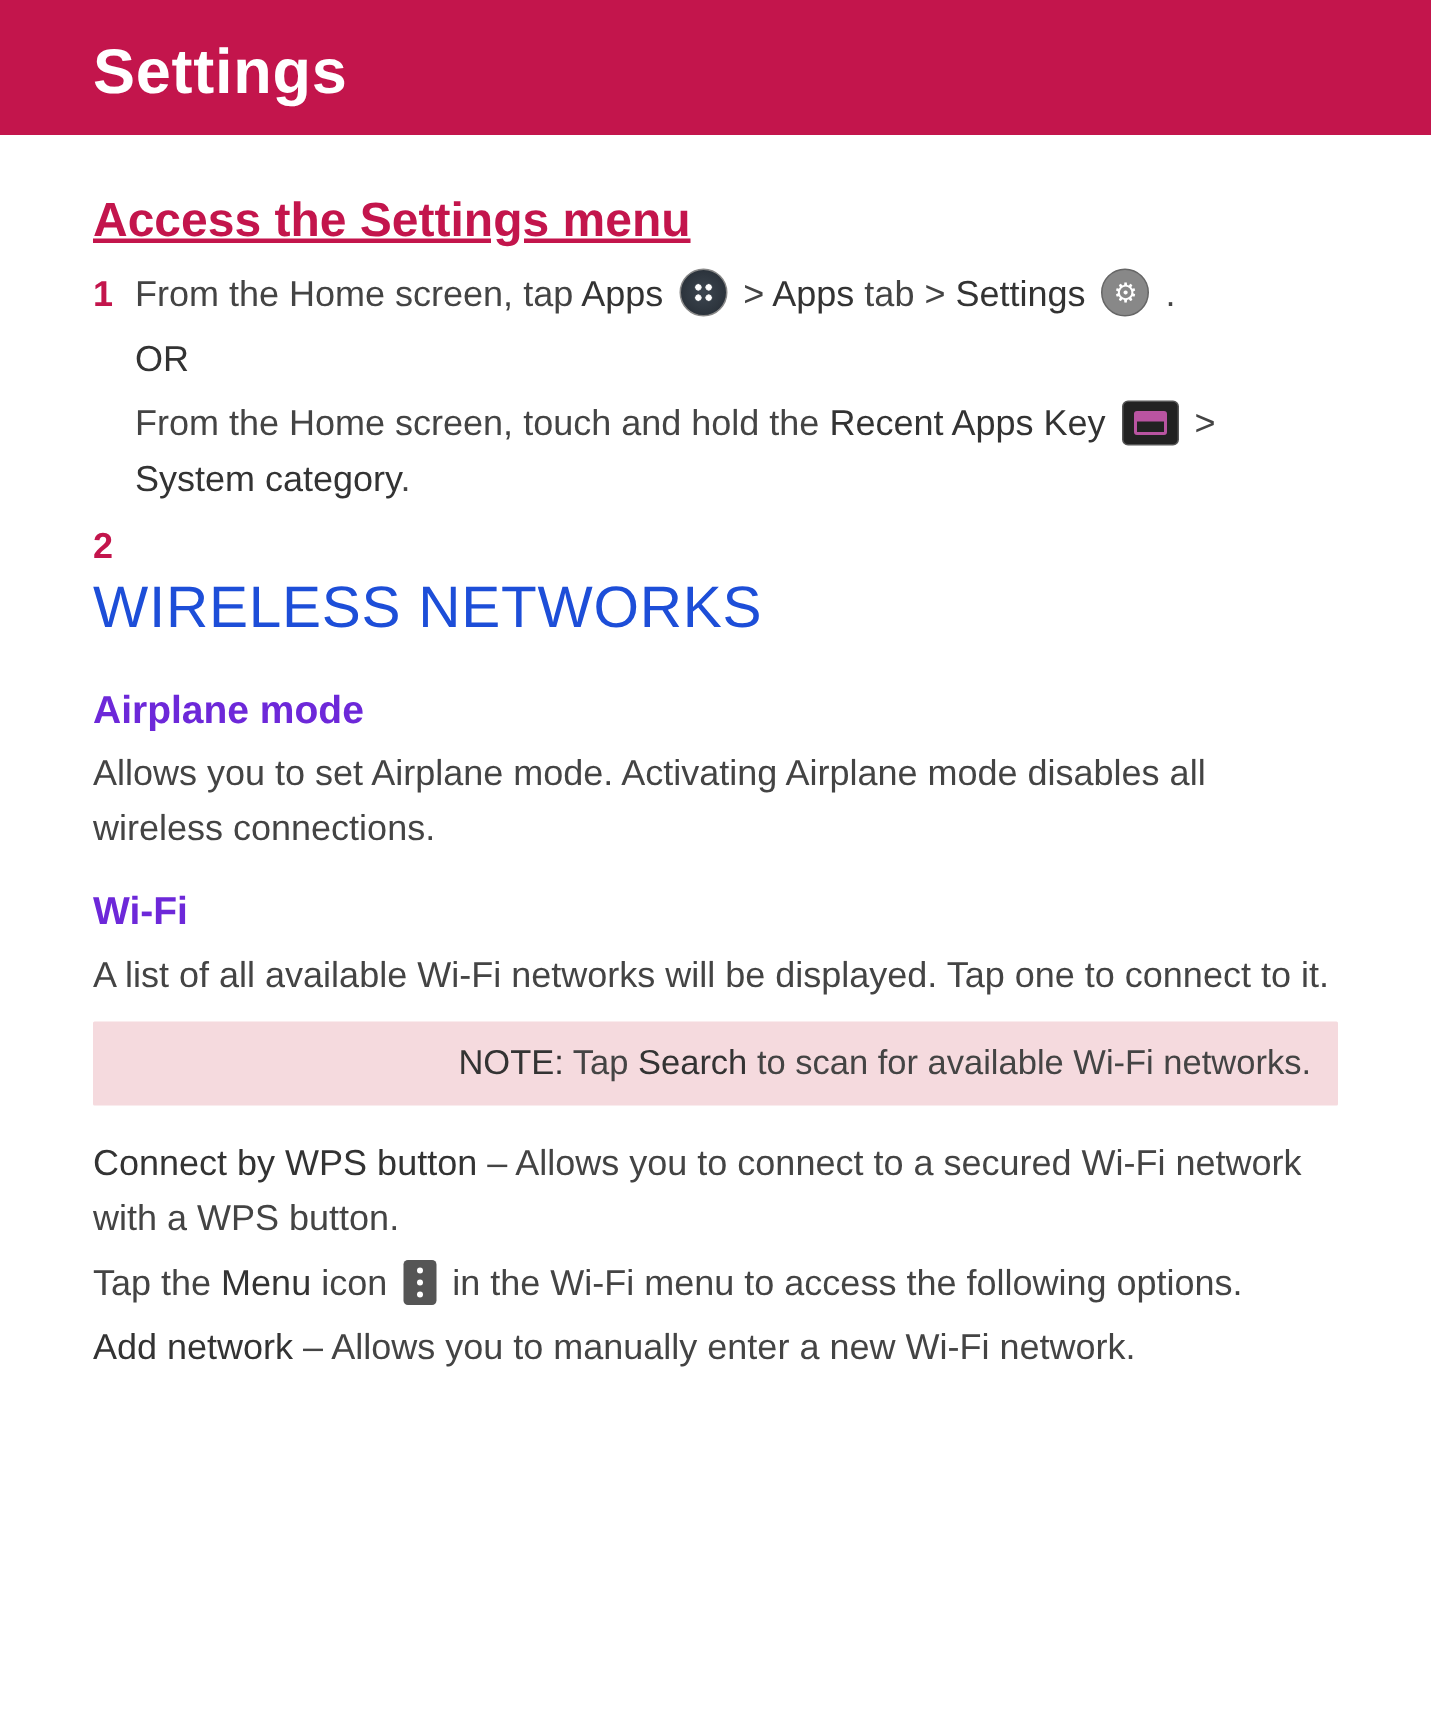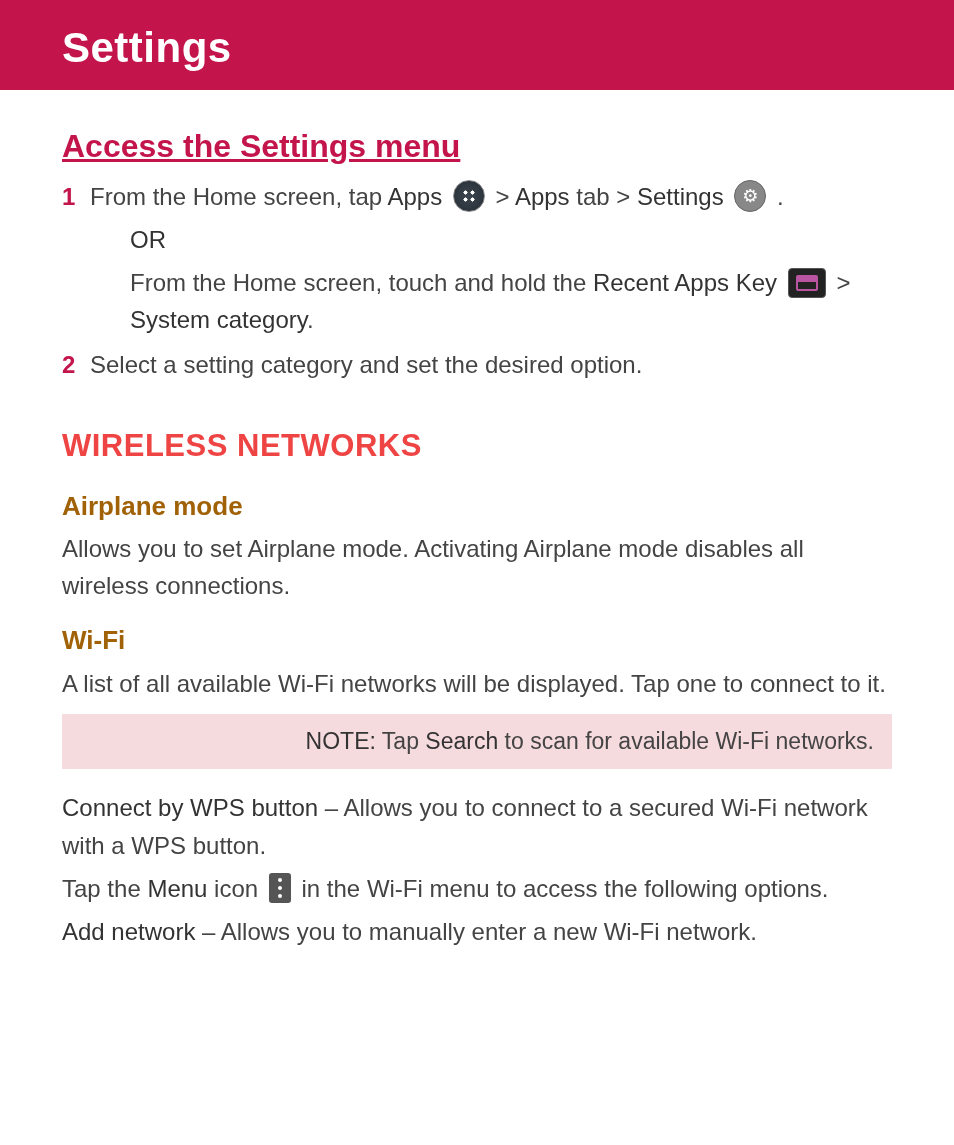--- a/index.html
+++ b/index.html
@@ -27,28 +27,28 @@
     line-height: 1.55;
   }
   .h2 {
     color: #c3154c;
     font-weight: bold;
     font-size: 32px;
     margin: 8px 0 4px 0;
     text-decoration: underline;
   }
   .h2-wide {
-    color: #ef4444;
-    font-weight: bold;
-    font-size: 31px;
+    color: #1d4ed8;
+    font-weight: normal;
+    font-size: 39px;
     margin: 38px 0 12px 0;
     letter-spacing: 0.5px;
   }
   .h3 {
-    color: #a16207;
+    color: #6d28d9;
     font-weight: 600;
     font-size: 26px;
     margin: 16px 0 2px 0;
   }
   p { margin: 4px 0 6px 0; }
   ol.steps {
     list-style: none;
     padding: 0;
     margin: 6px 0 0 0;
   }
@@ -58,21 +58,21 @@
     position: relative;
   }
   ol.steps > li > .num {
     position: absolute;
     left: 0;
     top: 0;
     color: #c3154c;
     font-weight: bold;
     font-size: 24px;
   }
-  .sub { padding-left: 0; margin-top: 6px; margin-left: 40px; }
+  .sub { padding-left: 0; margin-top: 6px; }
   b { font-weight: normal; color: #333; }
   .icon-box {
     display: inline-flex;
     align-items: center;
     justify-content: center;
     width: 30px;
     height: 30px;
     border-radius: 50%;
     vertical-align: middle;
     margin: 0 4px;
@@ -164,21 +164,20 @@
         <span class="icon-box icon-gear"></span><span> .</span>
       </span>
       <p class="sub"><b>OR</b></p>
       <p class="sub">
         <span>From the Home screen, touch and hold the </span><b>Recent Apps Key</b>
         <span class="icon-box icon-recent"></span><span> &gt; </span><b>System category</b><span>.</span>
       </p>
     </li>
     <li>
       <span class="num">2</span>
-      <span>Select a setting category and set the desired option.</span>
     </li>
   </ol>
 
   <div class="h2-wide">WIRELESS NETWORKS</div>
 
   <div class="h3">Airplane mode</div>
   <p>Allows you to set Airplane mode. Activating Airplane mode disables all wireless connections.</p>
 
   <div class="h3">Wi-Fi</div>
   <p>A list of all available Wi-Fi networks will be displayed. Tap one to connect to it.</p>

